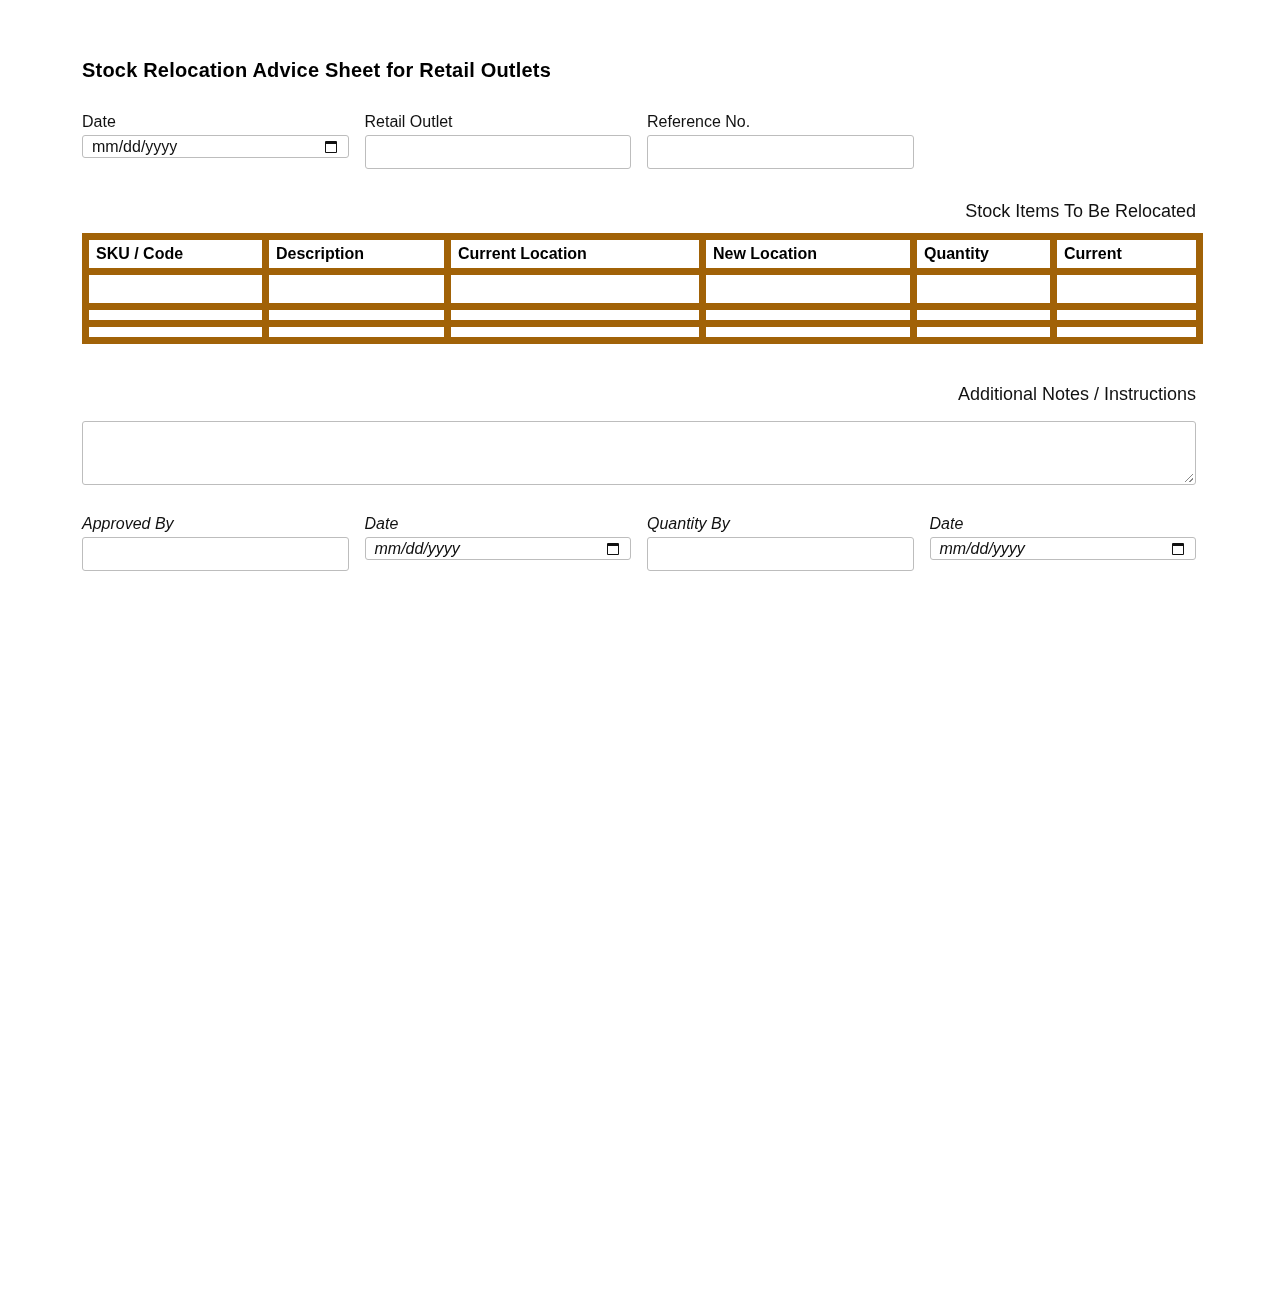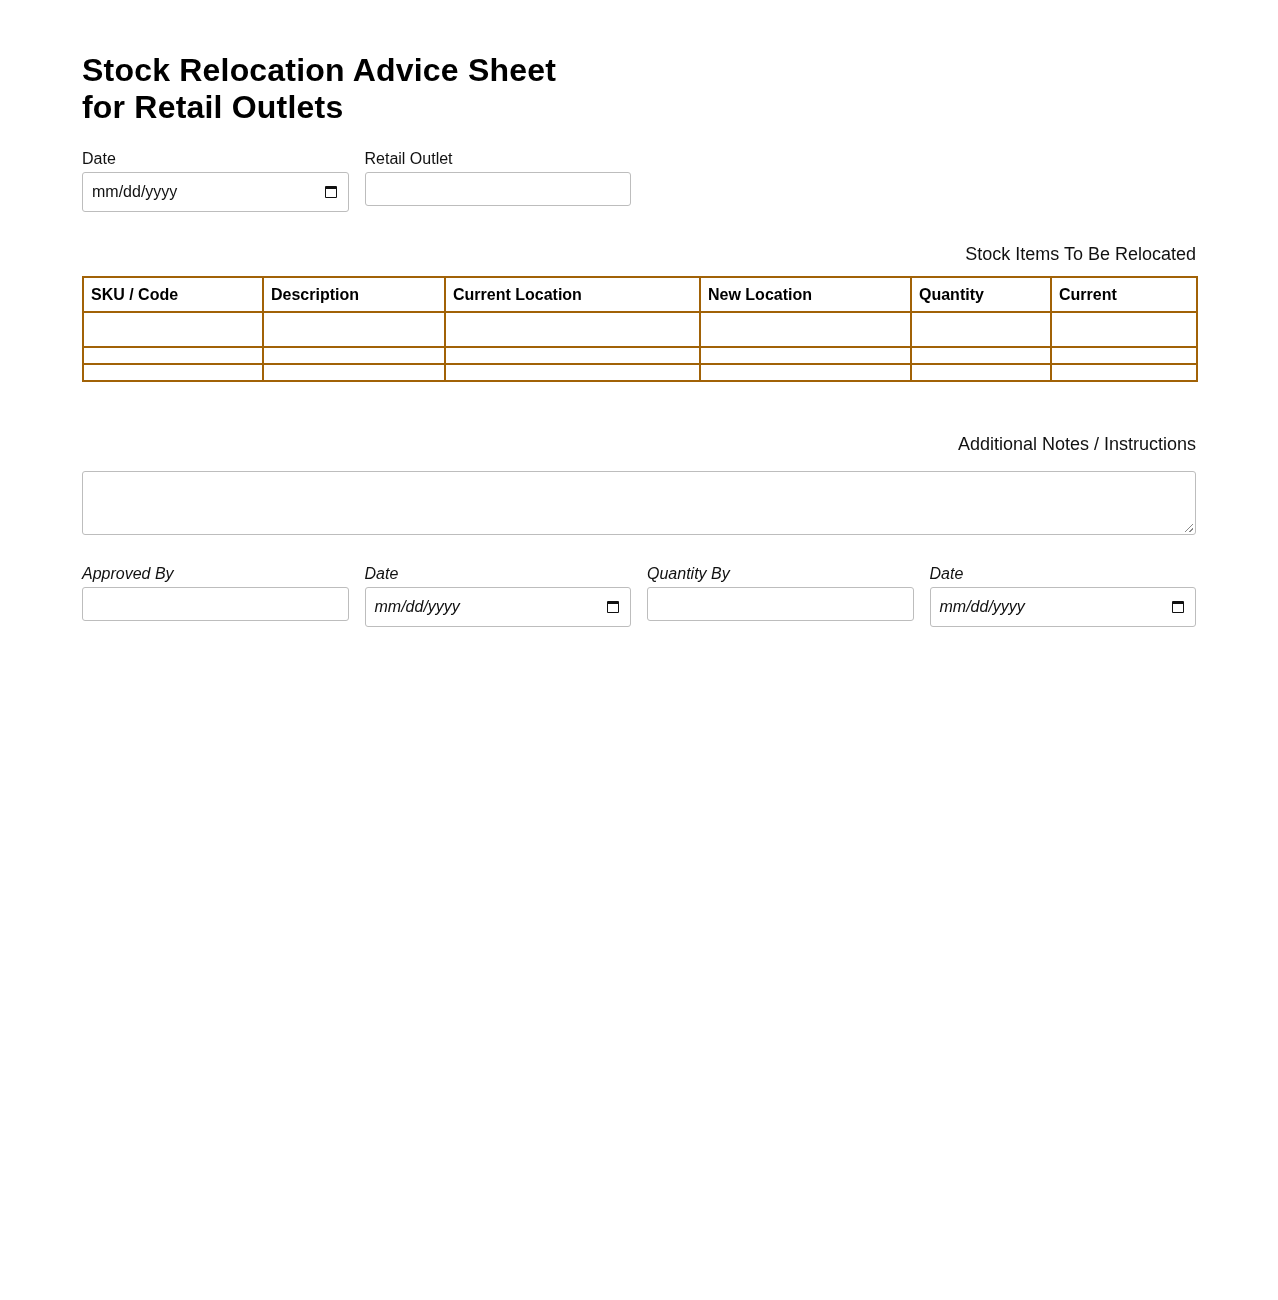--- a/index.html
+++ b/index.html
@@ -11,21 +11,21 @@
       color: #111111;
     }
     .page {
       position: absolute;
       left: 82px;
       top: 52px;
       width: 1114px;
     }
     h1.title {
       margin: 0;
-      font-size: 32px;
+      font-size: 20px;
       line-height: 37px;
       font-weight: bold;
       color: #000;
       width: 520px;
       letter-spacing: 0.2px;
     }
     .grid4 {
       display: grid;
       grid-template-columns: repeat(4, 1fr);
       column-gap: 20px;
@@ -45,21 +45,21 @@
       border: 1px solid #bdbdbd;
       border-radius: 3px;
       background: #fff;
       position: relative;
       display: flex;
       align-items: center;
       padding: 0 9px;
       font-size: 16px;
       color: #111;
     }
-    .field .box.date { height: 40px; }
+    .field .box.date { height: 23px; }
     .cal-icon {
       position: absolute;
       right: 11px;
       top: 50%;
       transform: translateY(-50%);
       width: 12px;
       height: 12px;
       border: 1.6px solid #111;
       border-top-width: 3px;
       border-radius: 1px;
@@ -72,33 +72,33 @@
       text-align: right;
     }
     .items-label { margin-top: 32px; }
     table.items {
       margin-top: 12px;
       width: 1114px;
       border-collapse: collapse;
       table-layout: fixed;
     }
     table.items th, table.items td {
-      border: 2px solid #a16207;
+      border: 7px solid #a16207;
       padding: 0 7px;
       text-align: left;
     }
     table.items th {
       height: 35px;
       font-size: 16px;
       font-weight: bold;
       color: #000;
     }
     table.items td.tall { height: 35px; }
     table.items td.short { height: 17px; }
-    .notes-label { margin-top: 52px; }
+    .notes-label { margin-top: 40px; }
     .notes {
       margin-top: 17px;
       width: 1114px;
       height: 64px;
       border: 1px solid #bdbdbd;
       border-radius: 3px;
       position: relative;
     }
     .resize-grip {
       position: absolute;
@@ -122,20 +122,24 @@
   <div class="grid4 row1">
     <div class="field">
       <label>Date</label>
       <div class="box date">
         <span>mm/dd/yyyy</span>
         <span class="cal-icon"></span>
       </div>
     </div>
     <div class="field">
       <label>Retail Outlet</label>
+      <div class="box"></div>
+    </div>
+    <div class="field">
+      <label>Reference No.</label>
       <div class="box"></div>
     </div>
   </div>
 
   <p class="section-label items-label">Stock Items To Be Relocated</p>
 
   <table class="items">
     <colgroup>
       <col style="width:180px">
       <col style="width:182px">

